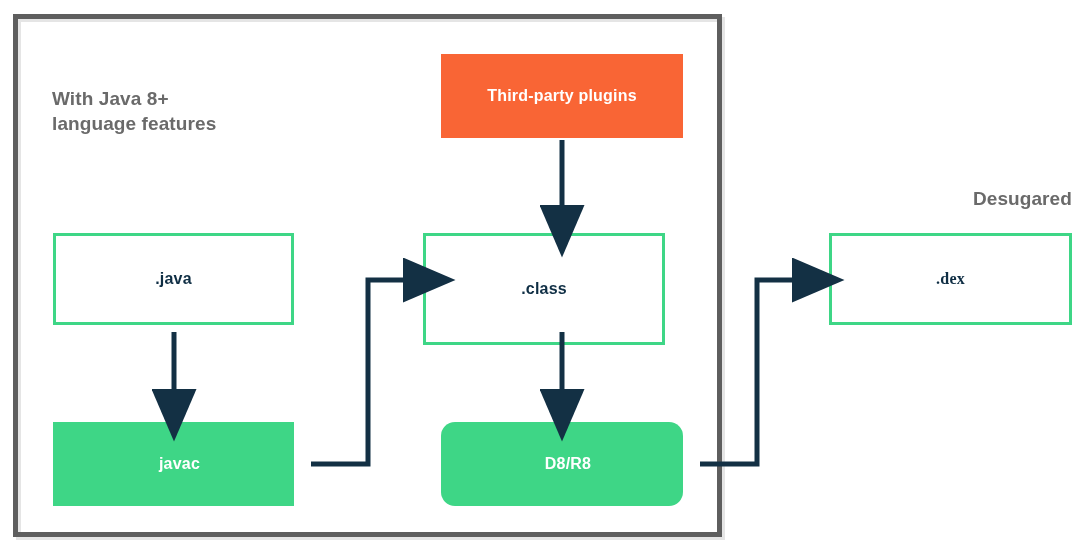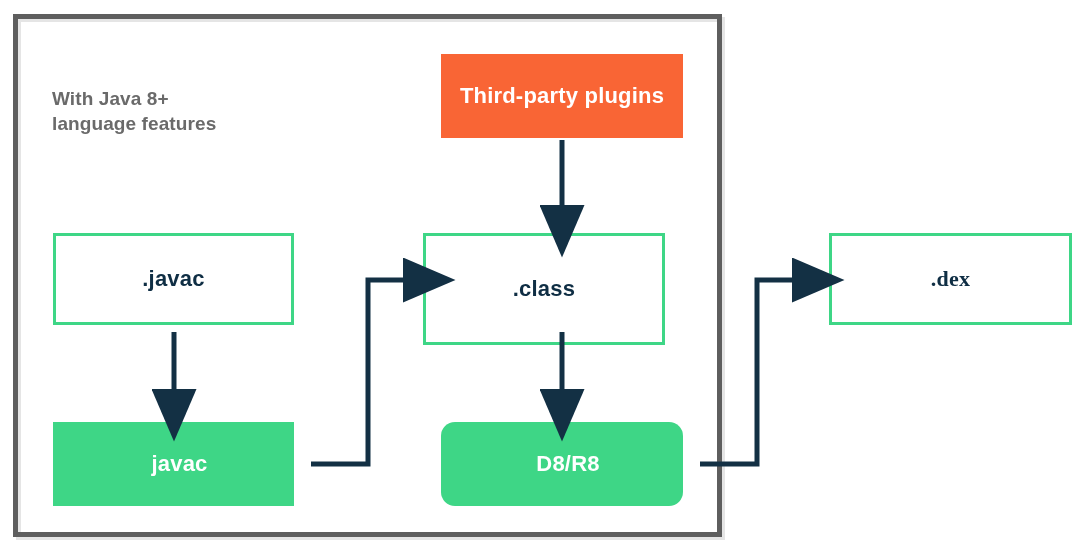--- a/index.html
+++ b/index.html
@@ -65,21 +65,21 @@
   }
 
   
   .node {
     position: absolute;
     box-sizing: border-box;
     display: flex;
     align-items: center;
     justify-content: center;
     font-weight: bold;
-    font-size: 22px;
+    font-size: 16px;
     letter-spacing: 0.2px;
   }
   .node.outline {
     background: #ffffff;
     border: 3px solid #3ed686;
     color: #0f2e44;
   }
   .node.filled-green {
     background: #3ed686;
     border: none;
@@ -114,20 +114,21 @@
 <body>
 
 <div id="canvas">
 
   <div class="group-frame-shadow"></div>
   <div class="group-frame"></div>
 
   <div class="caption" id="caption-java8">With Java 8+
 language features</div>
 
+  <div class="caption" id="caption-desugared">Desugared</div>
 
   <svg class="connector" viewBox="0 0 1085 559" xmlns="http://www.w3.org/2000/svg">
     <defs>
       <marker id="arrow-down" markerWidth="11" markerHeight="9" refX="0.6" refY="4.5" orient="auto" markerUnits="strokeWidth">
         <path d="M0,0 L0,9 L10.5,4.5 z" fill="#133044"></path>
       </marker>
       <marker id="arrow-right" markerWidth="11" markerHeight="9" refX="0.6" refY="4.5" orient="auto" markerUnits="strokeWidth">
         <path d="M0,0 L0,9 L10.5,4.5 z" fill="#133044"></path>
       </marker>
     </defs>
@@ -148,21 +149,21 @@
       <polyline points="311,464 368,464 368,280 406,280" fill="none" stroke="#133044" stroke-width="5" marker-end="url(#arrow-right)"></polyline>
     </g>
 
     <g>
       <polyline points="700,464 757,464 757,280 795,280" fill="none" stroke="#133044" stroke-width="5" marker-end="url(#arrow-right)"></polyline>
     </g>
   </svg>
 
   <div class="node filled-orange" id="node-thirdparty">Third-party plugins</div>
 
-  <div class="node outline" id="node-java">.javac</div>
+  <div class="node outline" id="node-java">.java</div>
 
   <div class="node outline" id="node-class">.class</div>
 
   <div class="node outline" id="node-dex">.dex</div>
 
   <div class="node filled-green" id="node-javac">javac</div>
 
   <div class="node filled-green" id="node-d8r8">D8/R8</div>
 
 </div>

